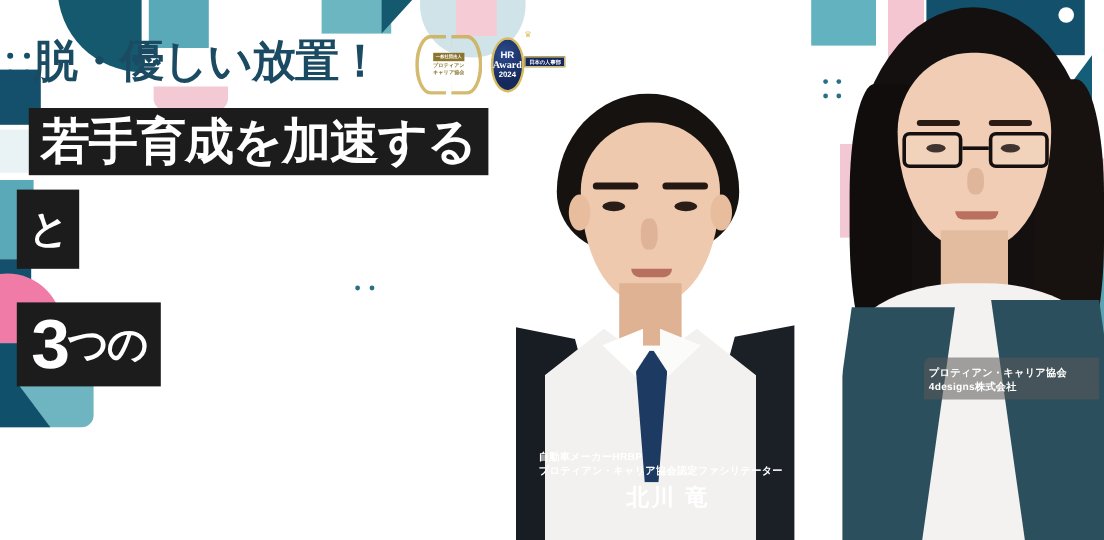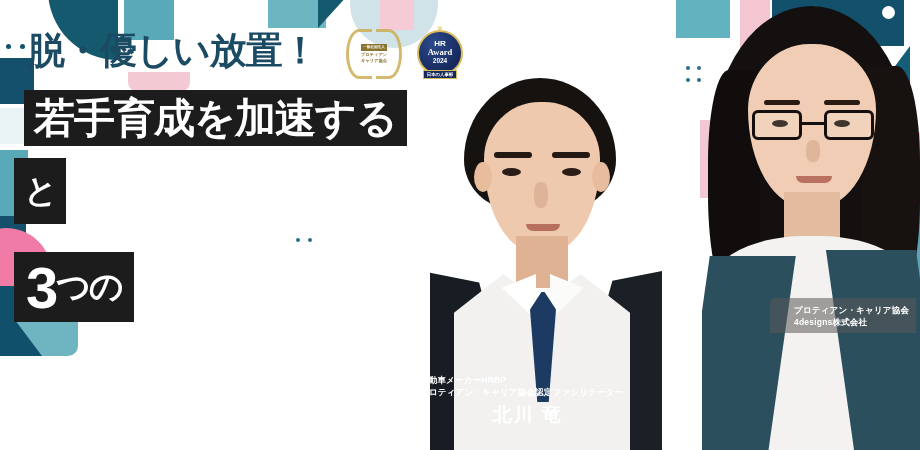--- a/index.html
+++ b/index.html
@@ -153,21 +153,21 @@
   .wreath .leaf-l,.wreath .leaf-r{
     position:absolute;top:4px;width:26px;height:50px;
     border:3px solid #cdae55;border-radius:60% 0 60% 0;opacity:.85;
   }
   .wreath .leaf-l{left:2px;border-right:none;border-radius:60% 0 0 60%;}
   .wreath .leaf-r{right:2px;border-left:none;border-radius:0 60% 60% 0;}
   .wreath .wtxt{font-size:4.3px;line-height:1.5;text-align:center;color:#8a7430;font-weight:bold;}
   .wreath .wtop{background:#8a7430;color:#fff;font-size:3.6px;padding:.5px 2px;margin-bottom:1px;display:inline-block;}
 
   .hraward{
-    position:relative;width:52px;height:56px;display:flex;flex-direction:column;
+    position:relative;width:52px;height:56px;display:flex;flex-direction:row;
     align-items:center;justify-content:center;
   }
   .hraward .oval{
     width:46px;height:46px;border-radius:50%;
     background:radial-gradient(circle at 35% 28%,#2b4a8c 0%,#16295c 70%);
     border:2.5px solid #d8bb5c; display:flex;flex-direction:column;
     align-items:center;justify-content:center;color:#fff;
   }
   .hraward .hr{font-size:8px;font-weight:bold;line-height:1;}
   .hraward .aw{font-size:8.5px;font-weight:bold;font-family:"Liberation Serif",serif;line-height:1.05;}
@@ -181,25 +181,25 @@
   .fourd{display:flex;flex-direction:column;align-items:center;gap:2px;margin-left:4px;}
   .fourd .bars{display:flex;align-items:flex-end;gap:2.5px;height:34px;}
   .fourd .bar{width:9px;border-radius:1px;}
   .fourd .label{font-size:9.5px;font-weight:bold;color:#3c4654;letter-spacing:1.1px;}
 
   
   .caption{position:absolute;color:#ffffff;}
   .cap-role{font-size:8.5px;font-weight:bold;line-height:1.45;letter-spacing:.2px;}
   .cap-name{font-weight:bold;letter-spacing:2px;text-align:center;}
 
-  #caption-left{ left:420px; top:374px; width:216px; }
+  #caption-left{ left:449px; top:374px; width:216px; }
   #caption-left .cap-name{font-size:19px;margin-top:3px;}
   #caption-right{
     left:770px; top:298px; width:146px;
-    background:rgba(90,90,90,.55); border-radius:6px 0 0 0; padding:6px 6px 4px 24px;
+    background:rgba(90,90,90,.55); border-radius:6px 0 0 0; padding:6px 6px 4px 4px;
   }
   #caption-right .cap-name{font-size:17px;margin-top:2px;}
 </style>
 </head>
 <body>
 
 <div id="banner">
 
   <div class="bg">
     <div class="shape s-tl-quarter"></div>

